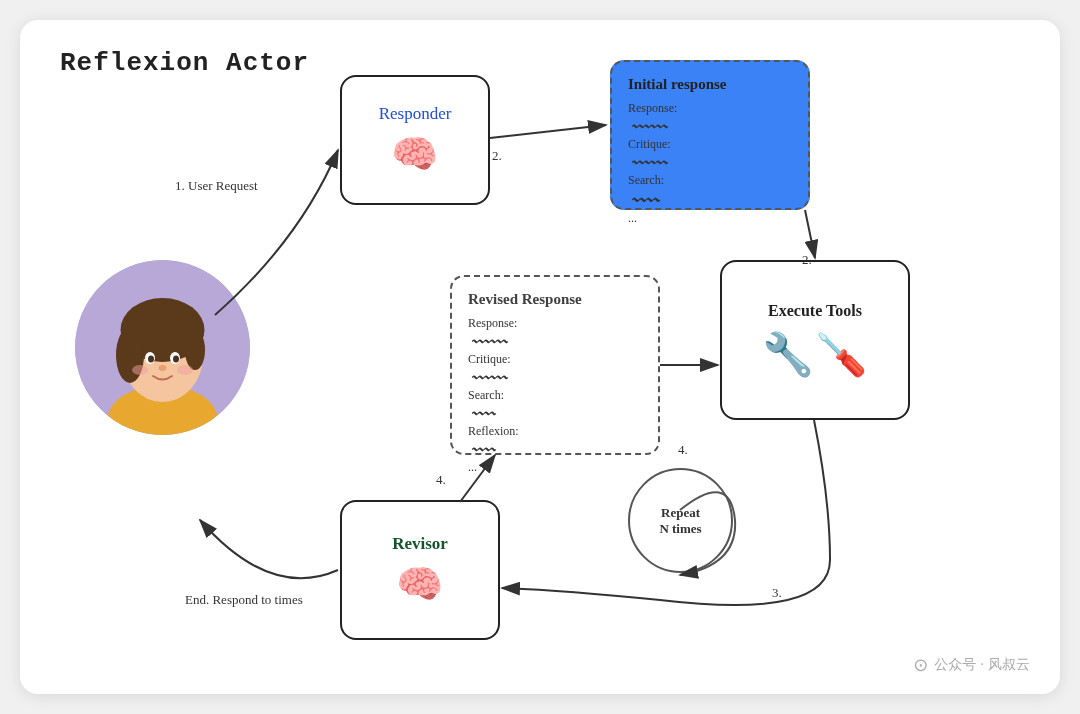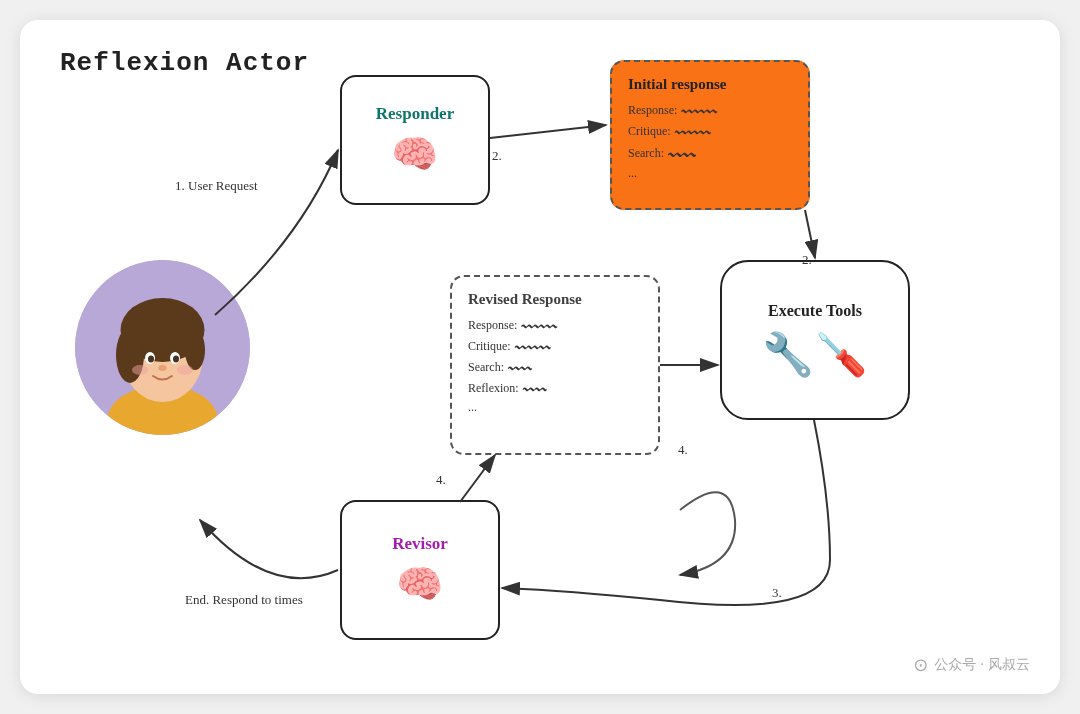--- a/index.html
+++ b/index.html
@@ -43,63 +43,63 @@
       border-radius: 16px;
       background: #fff;
       display: flex;
       flex-direction: column;
       align-items: center;
       justify-content: center;
       gap: 8px;
     }
     .responder-label {
       font-size: 17px;
-      font-weight: bold;
-      color: #0f766e;
+      font-weight: normal;
+      color: #1d4ed8;
     }
 
     
     .initial-box {
       position: absolute;
       top: 40px;
       left: 590px;
       width: 200px;
       height: 150px;
       border: 2.5px dashed #555;
       border-radius: 14px;
-      background: #f97316;
+      background: #3b82f6;
       padding: 14px 16px;
     }
     .initial-label {
       font-size: 15px;
       font-weight: bold;
       color: #222;
       margin-bottom: 8px;
     }
     .line-item {
       font-size: 12px;
       color: #333;
       display: flex;
-      align-items: center;
       margin-bottom: 3px;
+      flex-direction: column;
     }
     .wavy {
       display: inline-block;
       margin-left: 4px;
     }
 
     
     .execute-box {
       position: absolute;
       top: 240px;
       left: 700px;
       width: 190px;
       height: 160px;
       border: 2.5px solid #222;
-      border-radius: 28px;
+      border-radius: 16px;
       background: #fff;
       display: flex;
       flex-direction: column;
       align-items: center;
       justify-content: center;
       gap: 10px;
     }
     .execute-label {
       font-size: 16px;
       font-weight: bold;
@@ -137,21 +137,21 @@
       background: #fff;
       display: flex;
       flex-direction: column;
       align-items: center;
       justify-content: center;
       gap: 8px;
     }
     .revisor-label {
       font-size: 17px;
       font-weight: bold;
-      color: #a21caf;
+      color: #14532d;
     }
 
     
     .user-circle {
       position: absolute;
       top: 240px;
       left: 55px;
       width: 175px;
       height: 175px;
       border-radius: 50%;
@@ -310,20 +310,24 @@
     <div class="line-item">
       <span>...</span>
     </div>
   </div>
 
   <div class="revisor-box">
     <div class="revisor-label">Revisor</div>
     <div class="brain-emoji">🧠</div>
   </div>
 
+  <div class="repeat-circle">
+    <span>Repeat</span>
+    <span>N times</span>
+  </div>
 
   <div class="arrow-label" style="top:158px; left:155px;">1. User Request</div>
   <div class="arrow-label" style="top:128px; left:472px;">2.</div>
   <div class="arrow-label" style="top:232px; left:782px;">2.</div>
   <div class="arrow-label" style="top:565px; left:752px;">3.</div>
   <div class="arrow-label" style="top:452px; left:416px;">4.</div>
   <div class="arrow-label" style="top:422px; left:658px;">4.</div>
   <div class="arrow-label" style="top:572px; left:165px;">End. Respond to times</div>
 
   <svg class="arrows-svg">

